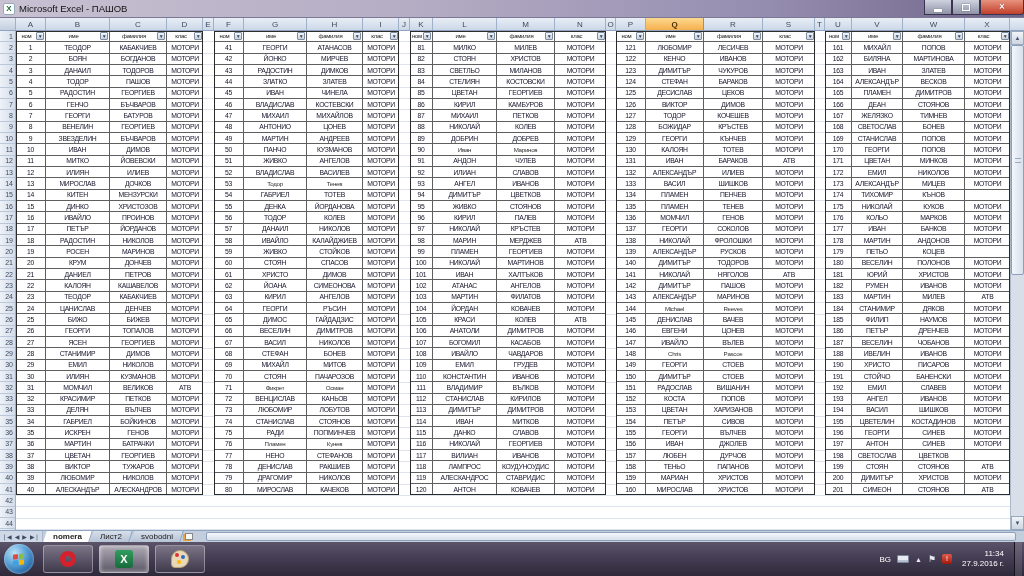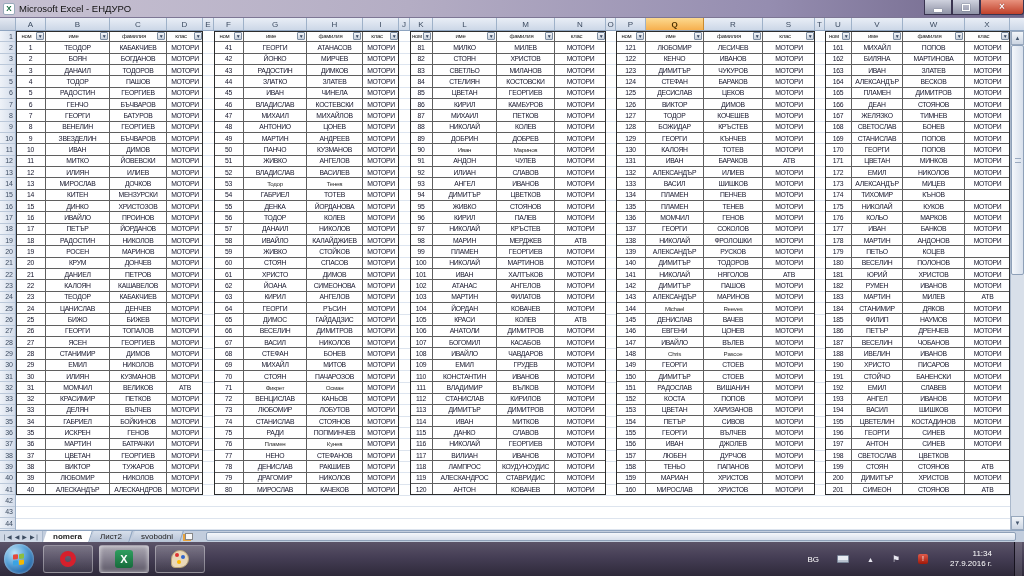--- a/index.html
+++ b/index.html
@@ -88,38 +88,38 @@
   .taskbtn{width:50px;height:28px;margin:0 3px;border:1px solid rgba(255,255,255,.35);border-radius:3px;
     background:linear-gradient(rgba(255,255,255,.22),rgba(255,255,255,.06));
     display:flex;align-items:center;justify-content:center;}
   .taskbtn.active{background:linear-gradient(rgba(255,255,255,.5),rgba(255,255,255,.2));box-shadow:inset 0 0 4px rgba(255,255,255,.6);}
   .opera-o{width:16px;height:16px;border-radius:50%;border:5px solid #d6202c;}
   .excel-sq{width:18px;height:18px;border-radius:3px;background:linear-gradient(#2f9e5f,#176b3c);
     color:#fff;font-size:11px;font-weight:bold;display:flex;align-items:center;justify-content:center;}
   .paint-c{width:18px;height:18px;border-radius:50% 50% 50% 4px;background:#ead9b8;position:relative;border:1px solid #b9a478;}
   .paint-c i{position:absolute;width:4px;height:4px;border-radius:50%;}
 
-  .tray{margin-left:auto;display:flex;align-items:center;gap:18px;padding-right:2px;color:#fff;}
+  .tray{margin-left:auto;display:flex;align-items:center;gap:6px;padding-right:2px;color:#fff;}
   .tray .lang{font-size:8px;}
   .kbdicon{width:12px;height:8px;background:#e8ecf2;border:1px solid #7a8699;border-radius:1px;
     box-shadow:inset 0 -2px 0 #b9c2cf;}
   .trayglyph{font-size:7px;color:#e8e8f0;}
   .shield{width:10px;height:10px;background:linear-gradient(#e05a4a,#a01808);border-radius:2px;
     color:#fff;font-size:7px;line-height:10px;text-align:center;}
   .clock{text-align:right;font-size:8px;line-height:1.25;padding:0 4px;}
   .showdesk{width:8px;height:34px;background:rgba(255,255,255,.12);border-left:1px solid #16121e;}
 </style>
 </head>
 <body>
 
 <div class="screen">
 
   <div class="titlebar">
     <div class="appicon">X</div>
-    <div class="title">Microsoft Excel - ЕНДУРО</div>
+    <div class="title">Microsoft Excel - ПАШОВ</div>
     <div class="winbtns">
       <div class="winbtn">
           <div class="glyph-min"></div>
         </div>
       <div class="winbtn">
           <div class="glyph-restore"></div>
         </div>
       <div class="winbtn close">
           <span class="glyph-close">×</span>
         </div>

